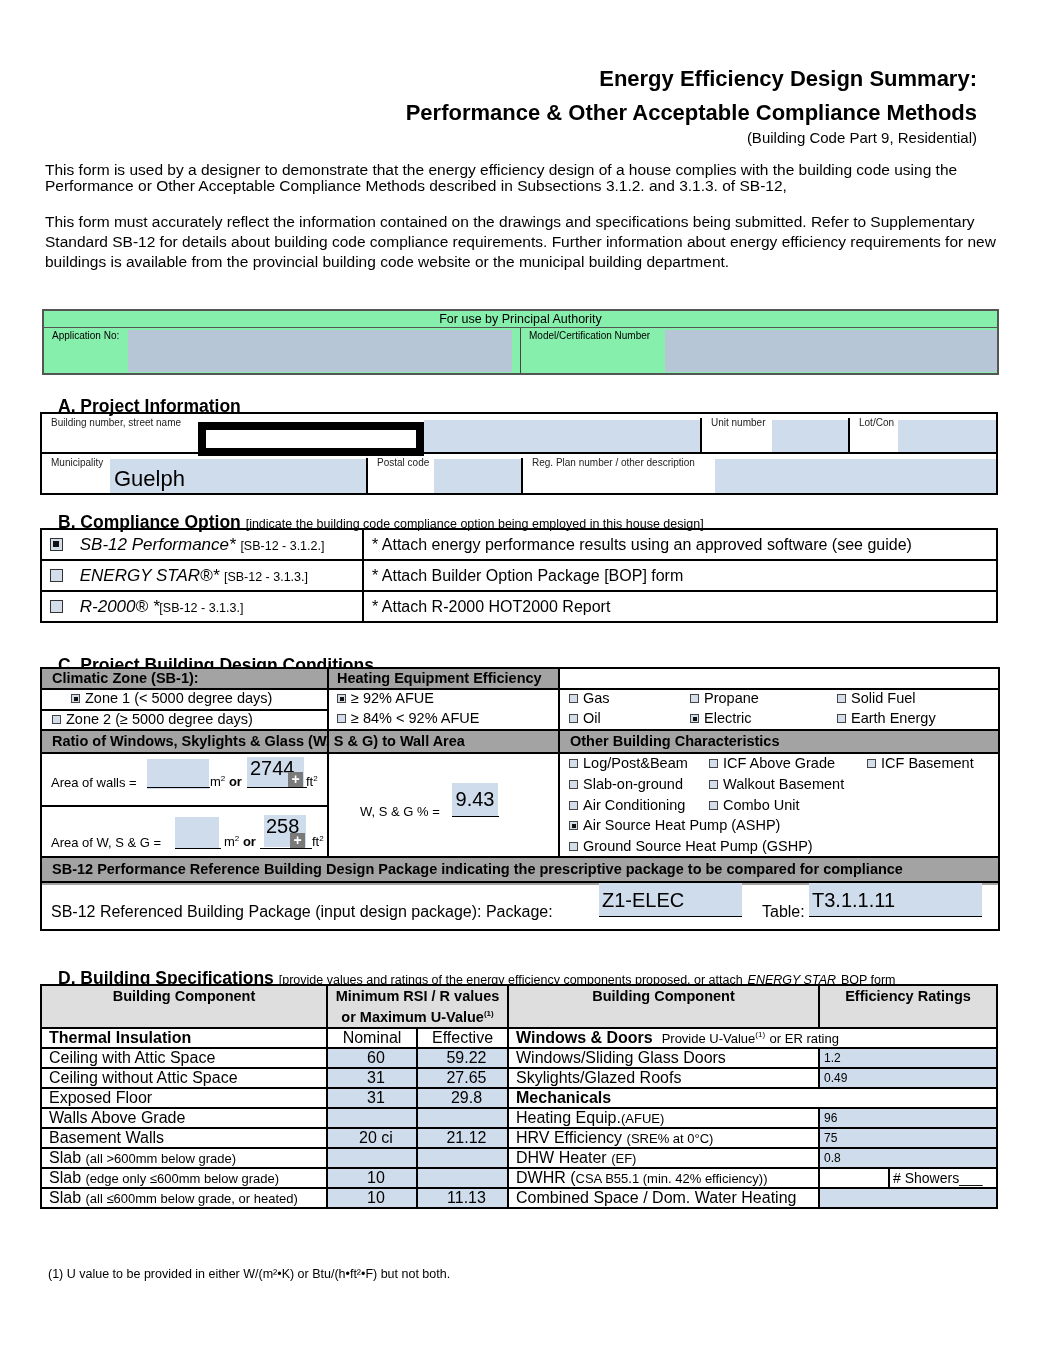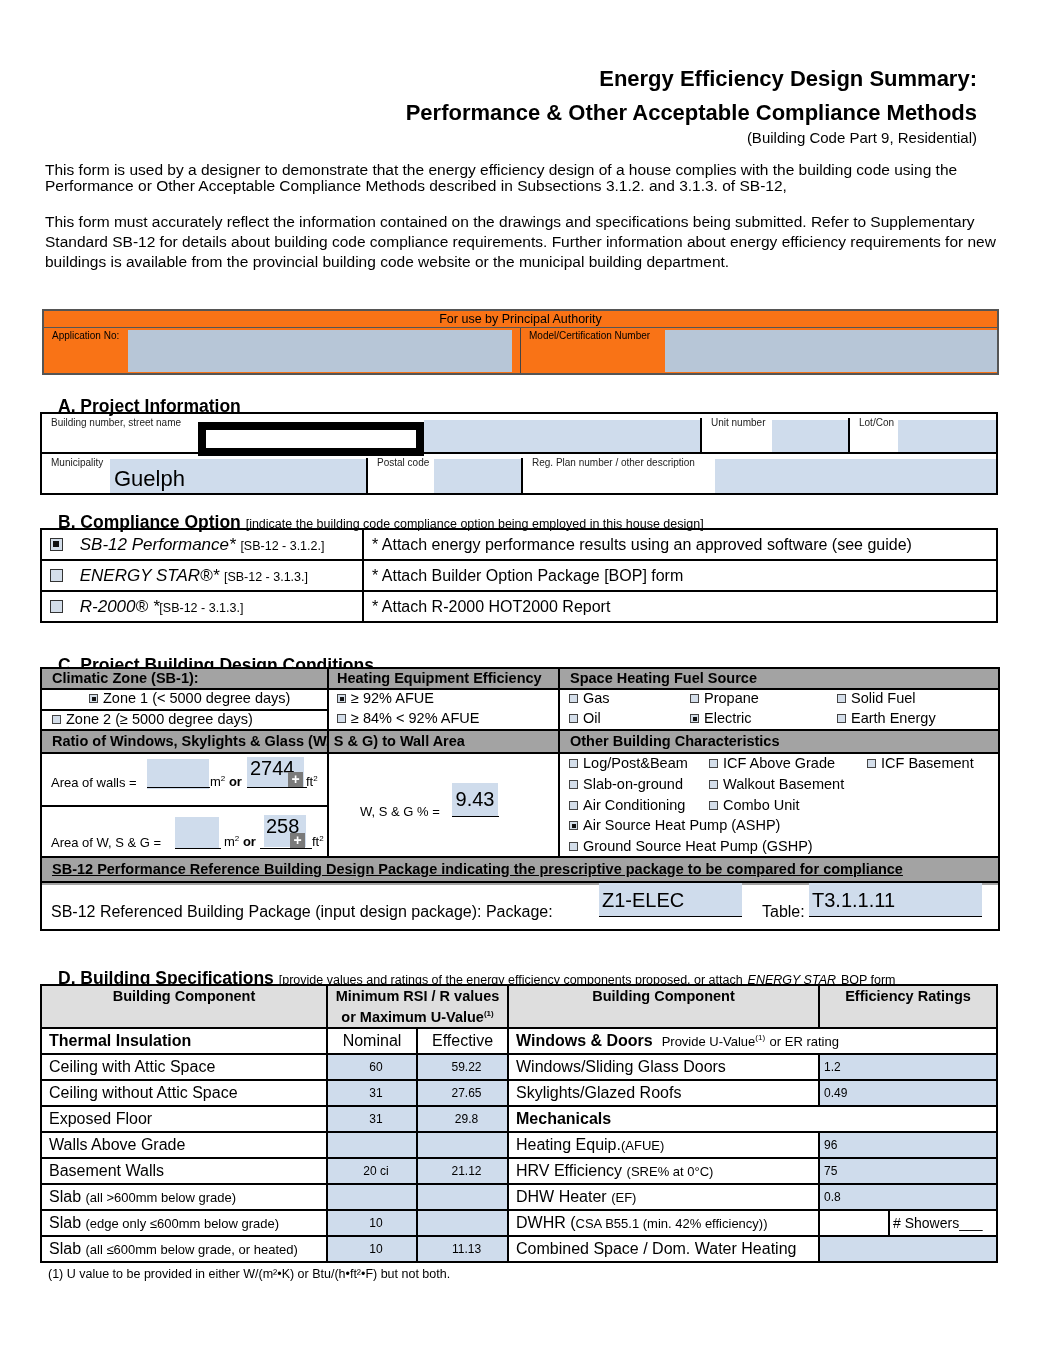--- a/index.html
+++ b/index.html
@@ -9,21 +9,21 @@
     position: relative; overflow: hidden;
   }
   .abs { position: absolute; }
   .title1 { right: 65px; top: 66px; font-size: 22px; font-weight: bold; text-align: right; }
   .title2 { right: 65px; top: 100px; font-size: 22px; font-weight: bold; text-align: right; }
   .title3 { right: 65px; top: 129px; font-size: 15px; text-align: right; }
   .para1 { left: 45px; top: 162px; width: 955px; font-size: 15.5px; line-height: 16px; }
   .para2 { left: 45px; top: 212px; width: 955px; font-size: 15.5px; line-height: 20px; }
 
   
-  .pa { left: 42px; top: 309px; width: 957px; height: 66px; border: 2px solid #555; background: #f97316; }
+  .pa { left: 42px; top: 309px; width: 957px; height: 66px; border: 2px solid #555; background: #86efac; }
   .pa-head { height: 17px; border-bottom: 1.5px solid #555; text-align: center; font-size: 12.5px; line-height: 16px; }
   .pa-row { display: flex; height: 45px; }
   .pa-cell { position: relative; flex: 1; font-size: 10px; padding: 2px 8px; }
   .pa-cell + .pa-cell { border-left: 1.5px solid #444; }
   .pa-fill { position: absolute; top: 2px; bottom: 1px; background: #b7c6d7; }
 
   .sec-h { font-size: 17.5px; font-weight: bold; margin-top: 8px; }
   .sec-h small { font-size: 12.5px; font-weight: normal; }
 
   
@@ -47,23 +47,23 @@
   .c-box { left: 40px; top: 667px; width: 960px; height: 264px; border: 2px solid #000; }
   .c-line { position: absolute; background: #000; }
   .c-head { position: absolute; background: #a3a3a3; font-weight: bold; font-size: 14.5px; padding-left: 10px; line-height: 18px; }
   .c-txt { position: absolute; font-size: 14.5px; white-space: nowrap; }
   .c-small { position: absolute; font-size: 13px; white-space: nowrap; }
   .ul { position: absolute; border-bottom: 1.5px solid #000; }
   .plus { position: absolute; width: 15px; height: 15px; background: #7a7a7a; color: #fff; font-size: 14px; line-height: 14px; text-align: center; font-weight: bold; }
 
   
   .d-table { left: 40px; top: 984px; width: 958px; border-collapse: collapse; }
-  .d-table td { border: 2px solid #000; font-size: 16px; height: 26px; padding: 0 7px; white-space: nowrap; }
+  .d-table td { border: 2px solid #000; font-size: 16px; height: 20px; padding: 0 7px; white-space: nowrap; }
   .d-table .hd { background: #dedede; font-weight: bold; font-size: 14.5px; text-align: center; vertical-align: top; padding-top: 2px; line-height: 17px; }
-  .d-table .v { background: #cfdcec; text-align: center; font-size: 12px; padding-left: 15px; }
+  .d-table .v { background: #cfdcec; text-align: center; font-size: 16px; padding-left: 15px; }
   .d-table .vr { background: #cfdcec; font-size: 12px; padding-left: 4px; }
   .d-table small { font-size: 13px; }
   .d-table .tiny { font-size: 13px; font-weight: normal; }
   .footnote { left: 48px; top: 1267px; font-size: 12.5px; }
   sup { font-size: 8px; }
 </style>
 </head>
 <body>
 
 <div class="abs title1">Energy Efficiency Design Summary:</div>
@@ -151,36 +151,35 @@
     <td>* Attach R-2000 HOT2000 Report</td>
   </tr>
 </tbody>
   </table>
 
 <div class="abs sec-h" style="left:58px; top:647px;">C.  Project Building Design Conditions</div>
 <div class="abs c-box">
 
   <div class="c-head" style="left:0; top:0; width:285px; height:19px;">Climatic Zone (SB-1):</div>
   <div class="c-head" style="left:287px; top:0; width:229px; height:19px; padding-left:8px;">Heating Equipment Efficiency</div>
-  <div class="c-head" style="left:518px; top:0; right:0; height:19px;">Space Heating Fuel Source</div>
   <div class="c-head" style="left:0; top:62px; width:516px; height:21px; line-height:21px;">Ratio of Windows, Skylights &amp; Glass (W, S &amp; G) to Wall Area</div>
   <div class="c-head" style="left:518px; top:62px; right:0; height:21px; line-height:21px;">Other Building Characteristics</div>
-  <div class="c-head" style="left:0; top:189px; right:0; height:27px; line-height:23px;text-decoration:underline;">SB-12 Performance Reference Building Design Package indicating the prescriptive package to be compared for compliance</div>
+  <div class="c-head" style="left:0; top:189px; right:0; height:27px; line-height:23px;">SB-12 Performance Reference Building Design Package indicating the prescriptive package to be compared for compliance</div>
 
   <div class="c-line" style="left:0; right:0; top:19px; height:2px;"></div>
   <div class="c-line" style="left:0; width:287px; top:40px; height:2px;"></div>
   <div class="c-line" style="left:0; right:0; top:60px; height:2px;"></div>
   <div class="c-line" style="left:0; right:0; top:83px; height:2px;"></div>
   <div class="c-line" style="left:0; width:287px; top:136px; height:2px;"></div>
   <div class="c-line" style="left:0; right:0; top:187px; height:2px;"></div>
   <div class="c-line" style="left:0; right:0; top:212px; height:2px;"></div>
   <div class="c-line" style="left:285px; width:2px; top:0; height:189px;"></div>
   <div class="c-line" style="left:516px; width:2px; top:0; height:189px;"></div>
 
-  <div class="c-txt" style="left:20px; top:21px;padding-left:27px;"><span class="cbs checked"></span><span>Zone 1 (&lt; 5000 degree days)</span></div>
+  <div class="c-txt" style="left:2px; top:21px;padding-left:27px;"><span class="cbs checked"></span><span>Zone 1 (&lt; 5000 degree days)</span></div>
   <div class="c-txt" style="left:10px; top:42px;"><span class="cbs"></span><span>Zone 2 (≥ 5000 degree days)</span></div>
 
   <div class="c-txt" style="left:295px; top:21px;"><span class="cbs checked"></span><span>≥ 92% AFUE</span></div>
   <div class="c-txt" style="left:295px; top:41px;"><span class="cbs"></span><span>≥ 84% &lt; 92% AFUE</span></div>
 
   <div class="c-txt" style="left:527px; top:21px;"><span class="cbs"></span><span>Gas</span></div>
   <div class="c-txt" style="left:648px; top:21px;"><span class="cbs"></span><span>Propane</span></div>
   <div class="c-txt" style="left:795px; top:21px;"><span class="cbs"></span><span>Solid Fuel</span></div>
   <div class="c-txt" style="left:527px; top:41px;"><span class="cbs"></span><span>Oil</span></div>
   <div class="c-txt" style="left:648px; top:41px;"><span class="cbs checked"></span><span>Electric</span></div>

